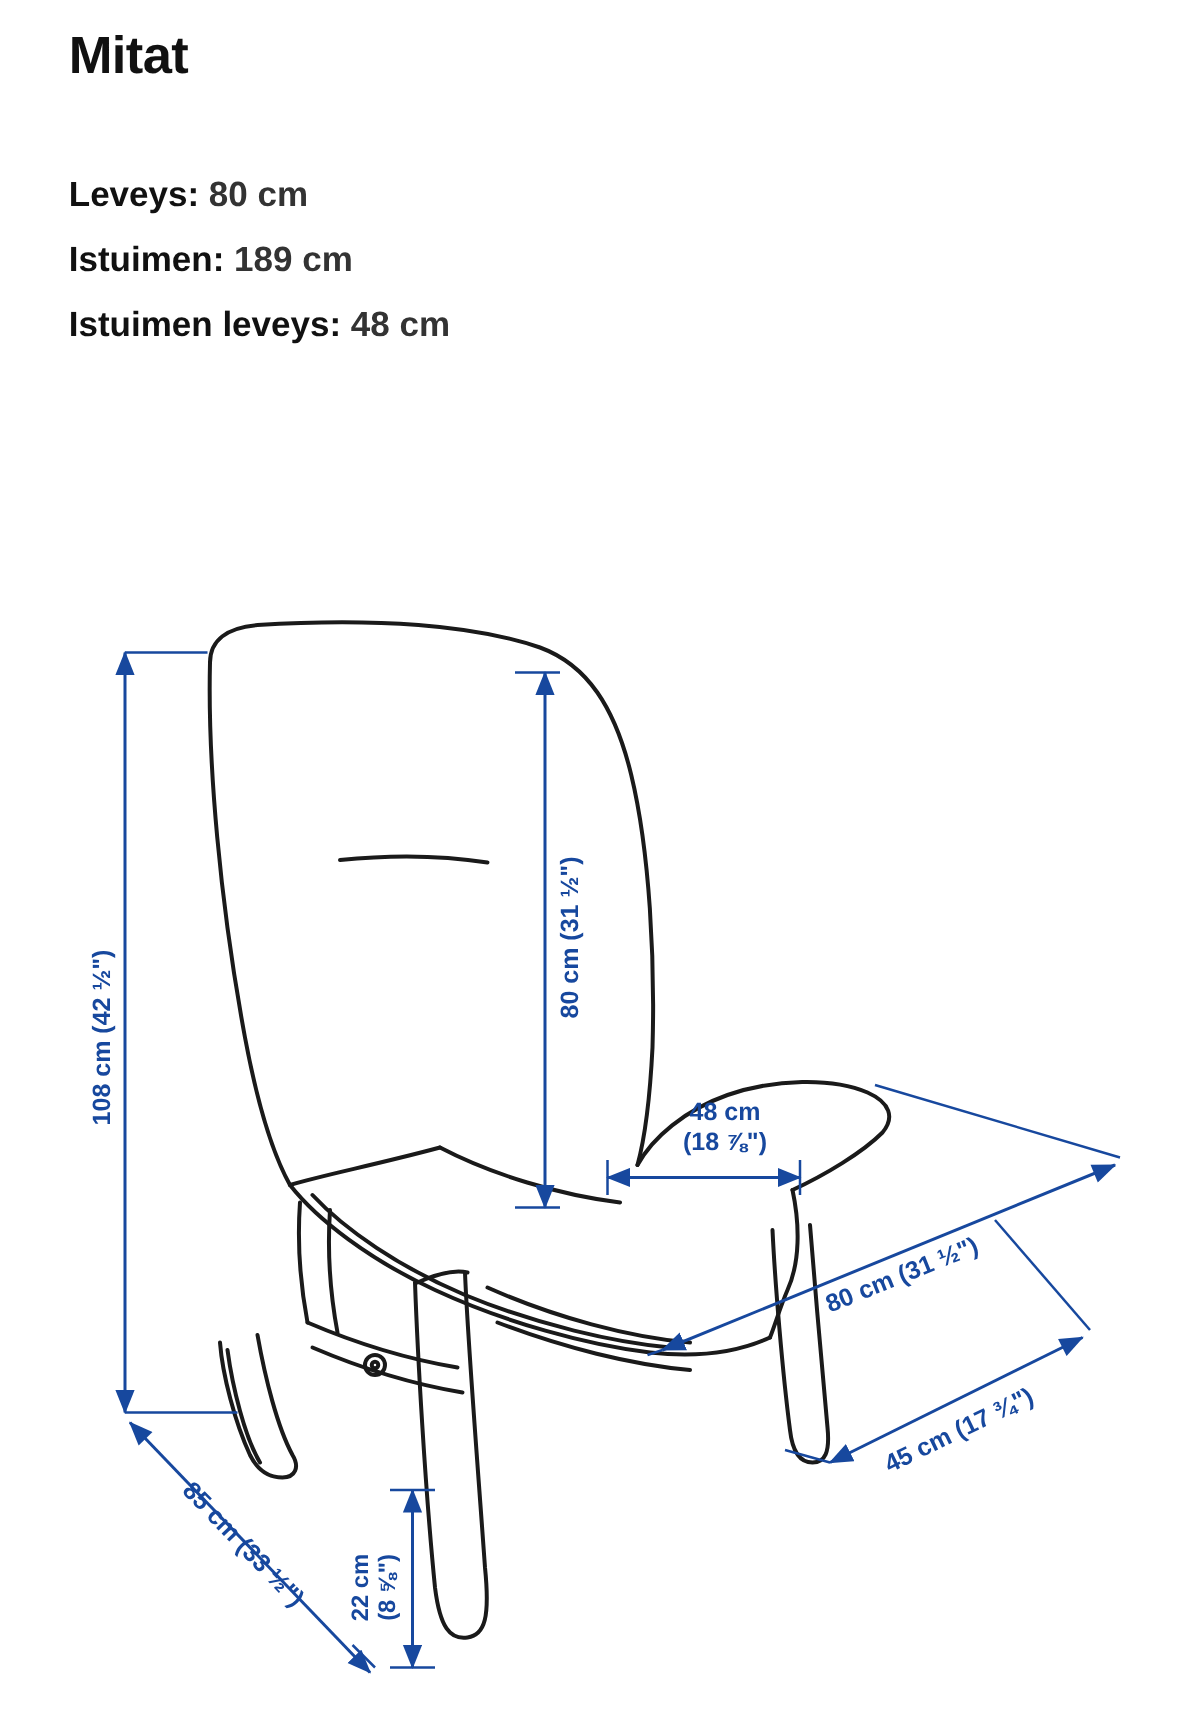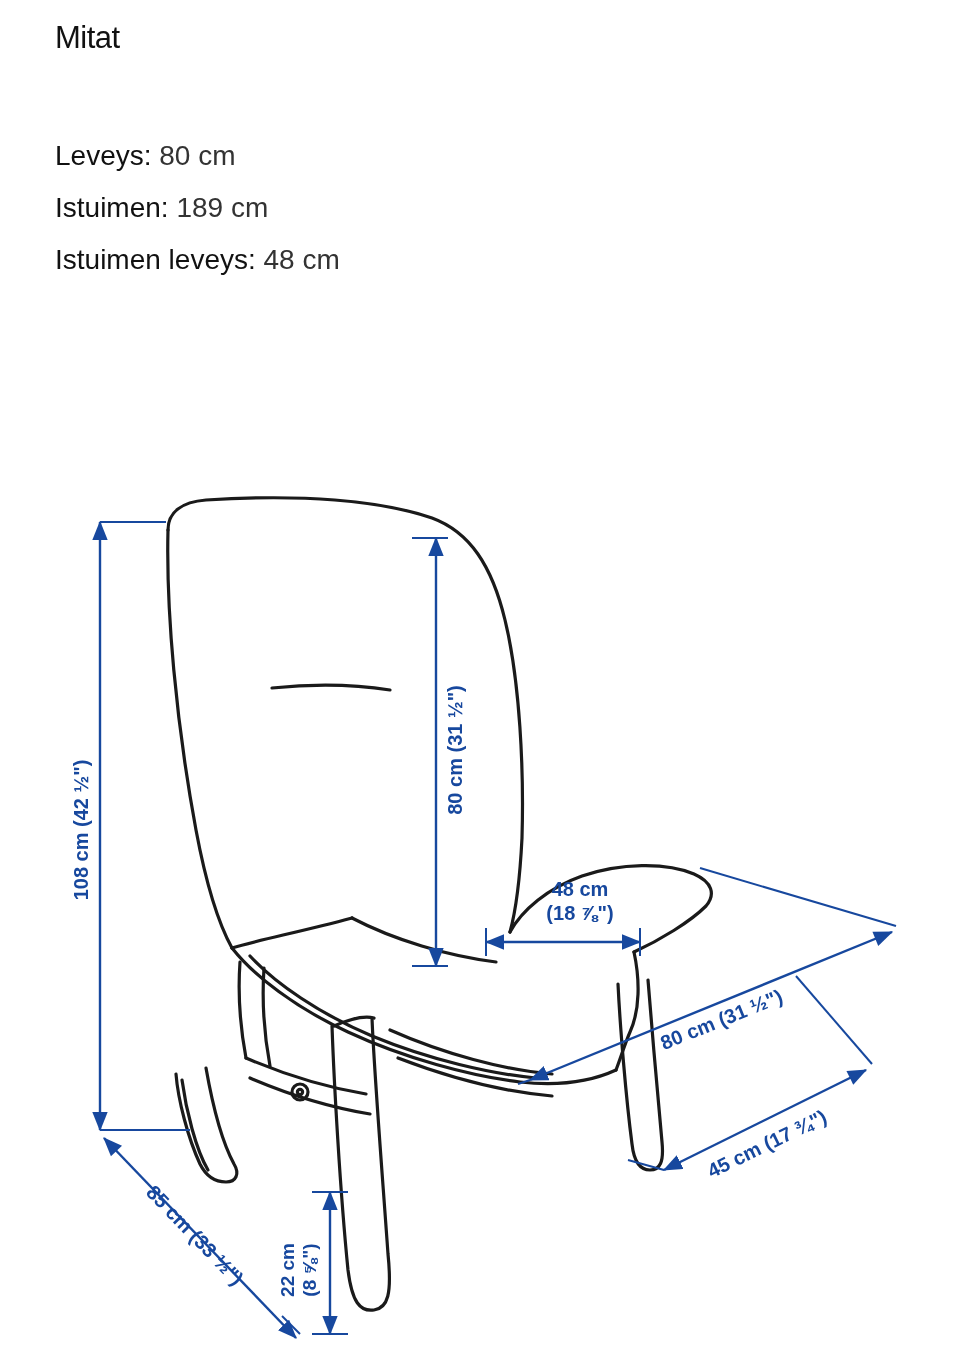--- a/index.html
+++ b/index.html
@@ -17,43 +17,43 @@
   }
   .page {
     position: relative;
     width: 960px;
     height: 1372px;
   }
   .title {
     position: absolute;
     left: 55px;
     top: 20px;
-    font-size: 31px;
-    font-weight: normal;
+    font-size: 42px;
+    font-weight: bold;
     letter-spacing: -0.5px;
     color: #111111;
   }
   .specs {
     position: absolute;
     left: 55px;
     top: 130px;
     width: 700px;
   }
   .spec-row {
     font-size: 28px;
     line-height: 52px;
     color: #222222;
     white-space: nowrap;
   }
   .spec-label {
-    font-weight: normal;
+    font-weight: bold;
     color: #111111;
   }
   .spec-value {
-    font-weight: normal;
+    font-weight: bold;
     color: #333333;
   }
   .drawing {
     position: absolute;
     left: 0;
     top: 470px;
     width: 960px;
     height: 900px;
   }
   .drawing svg {

